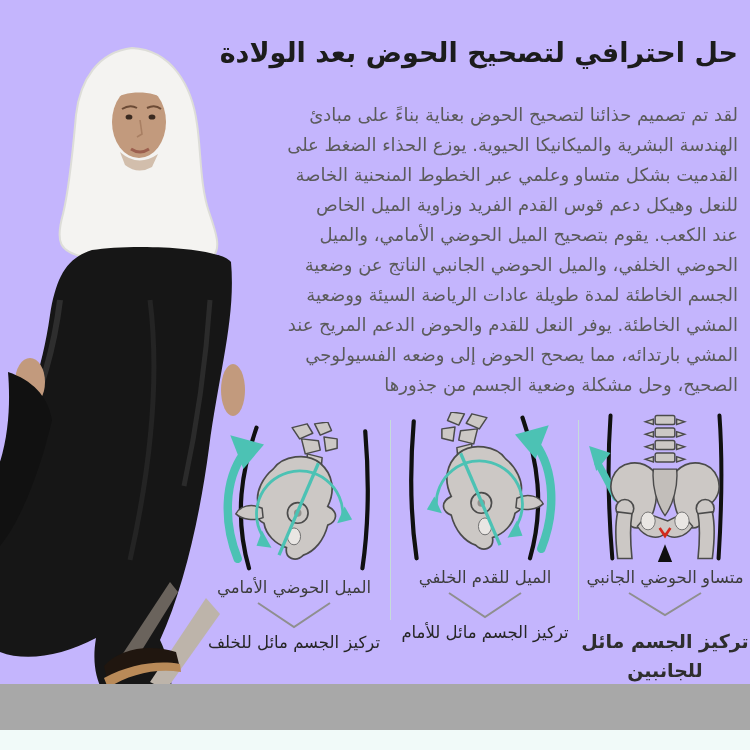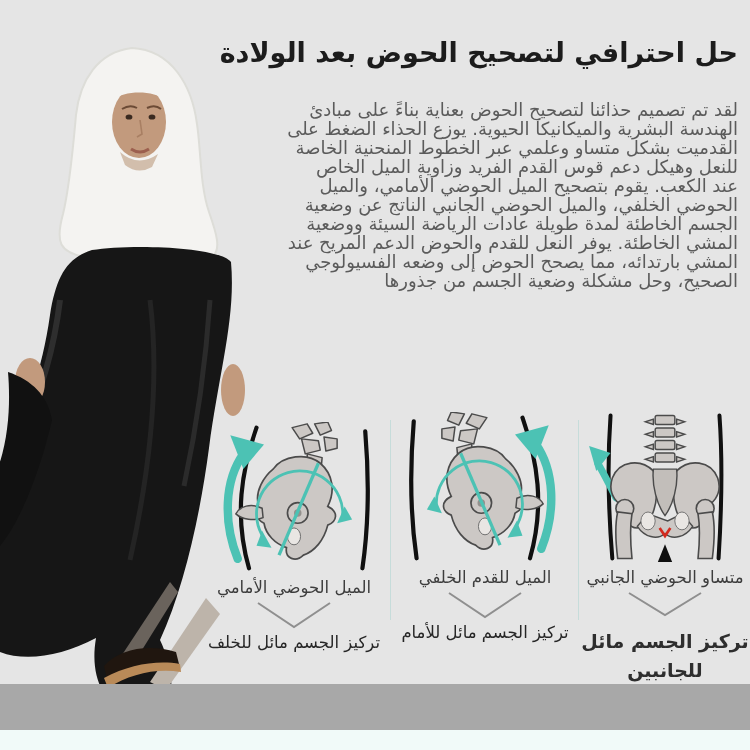--- a/index.html
+++ b/index.html
@@ -1,29 +1,29 @@
 <!DOCTYPE html>
 <html lang="ar"><head>
 <meta charset="utf-8">
 <style>
   * { margin:0; padding:0; box-sizing:border-box; }
   body { width:750px; height:750px; font-family:"DejaVu Sans", sans-serif; }
   .stage {
     position:relative; width:750px; height:750px; overflow:hidden;
-    background:#e5e5e5;
+    background:#c4b5fd;
   }
   .title {
     position:absolute; top:36px; right:12px; width:530px;
     direction:rtl; text-align:right;
     font-size:27px; font-weight:bold; color:#1c1c1c; line-height:1.25;
   }
   .paragraph {
     position:absolute; top:100px; right:12px; width:452px;
     direction:rtl; text-align:right;
-    font-size:18px; color:#5b5b5b; line-height:19px;
+    font-size:18px; color:#5b5b5b; line-height:30px;
   }
   .woman { position:absolute; left:0; top:0; z-index:2; }
   .panel { position:absolute; z-index:1; text-align:center; }
   .panel-1 { left:198px; top:422px; width:192px; }
   .panel-2 { left:392px; top:412px; width:186px; }
   .panel-3 { left:580px; top:412px; width:170px; }
   .panel-title {
     direction:rtl; font-size:16.5px; color:#3d3d3d; margin-top:2px;
   }
   .panel-caption {

